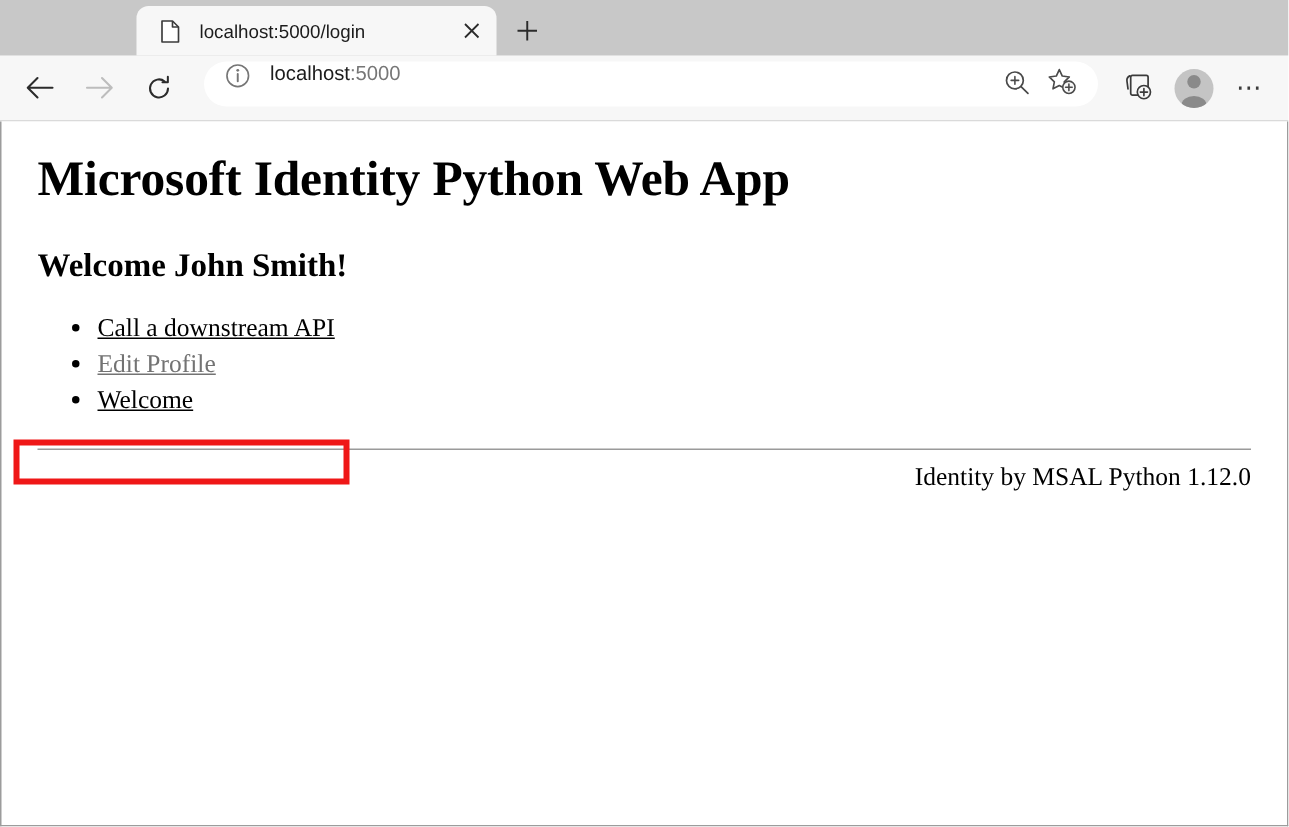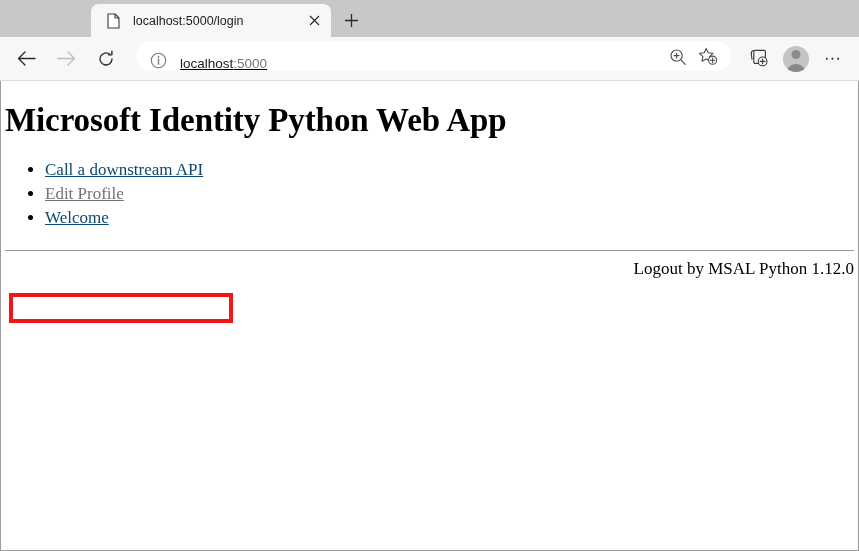--- a/index.html
+++ b/index.html
@@ -108,25 +108,24 @@
     border-radius: 4px;
     flex: none;
   }
   #address-bar {
     flex: 1;
     height: 30px;
     margin: 0 6px 6px 10px;
     background: #ffffff;
     border-radius: 15px;
     display: flex;
-    align-items: flex-end;
+    align-items: flex-start;
     padding: 0 10px 0 12px;
     box-sizing: border-box;
     min-width: 0;
-    text-decoration: underline;
   }
   .site-info-icon {
     width: 20px;
     height: 20px;
     flex: none;
     display: flex;
     align-items: center;
     justify-content: center;
   }
   .url-text {
@@ -201,21 +200,21 @@
     border-left: 1px solid #9c9c9c;
     border-right: 1px solid #9c9c9c;
     border-bottom: 1px solid #9c9c9c;
     box-sizing: border-box;
     position: relative;
     overflow: hidden;
   }
   #page-content {
     font-family: "Liberation Serif", "DejaVu Serif", serif;
     color: #000000;
-    padding: 0 4px;
+    padding: 0 24px;
   }
   #page-title {
     font-size: 33px;
     font-weight: bold;
     margin: 21px 0 0 0;
     line-height: 1.15;
     letter-spacing: -0.1px;
   }
   #welcome-heading {
     font-size: 22px;
@@ -229,21 +228,21 @@
     padding-left: 40px;
   }
   #link-list li {
     font-size: 17px;
     line-height: 24px;
     margin: 0;
   }
   #link-list a {
     text-decoration: underline;
   }
-  .link-visited { color: #0c4a6e; }
+  .link-visited { color: #000000; }
   .link-unvisited { color: #737373; }
 
   
   #annotation-box {
     position: absolute;
     left: 8px;
     top: 212px;
     width: 224px;
     height: 30px;
     border: 4px solid #ef1717;
@@ -356,34 +355,35 @@
     <div class="tool-btn">
       <span class="dots-icon">⋯</span>
     </div>
   </div>
 
   <div id="page-viewport">
     <div id="page-content">
 
       <h1 id="page-title">Microsoft Identity Python Web App</h1>
 
+      <h2 id="welcome-heading">Welcome John Smith!</h2>
 
       <ul id="link-list">
         <li>
           <a class="link-visited" href="#">Call a downstream API</a>
         </li>
         <li>
           <a class="link-unvisited" href="#">Edit Profile</a>
         </li>
         <li>
           <a class="link-visited" href="#">Welcome</a>
         </li>
       </ul>
 
       <hr id="content-divider">
 
-      <p id="footer-note">Logout by MSAL Python 1.12.0</p>
+      <p id="footer-note">Identity by MSAL Python 1.12.0</p>
     </div>
 
     <div id="annotation-box"></div>
   </div>
 
 </div>
 
 </body></html>

